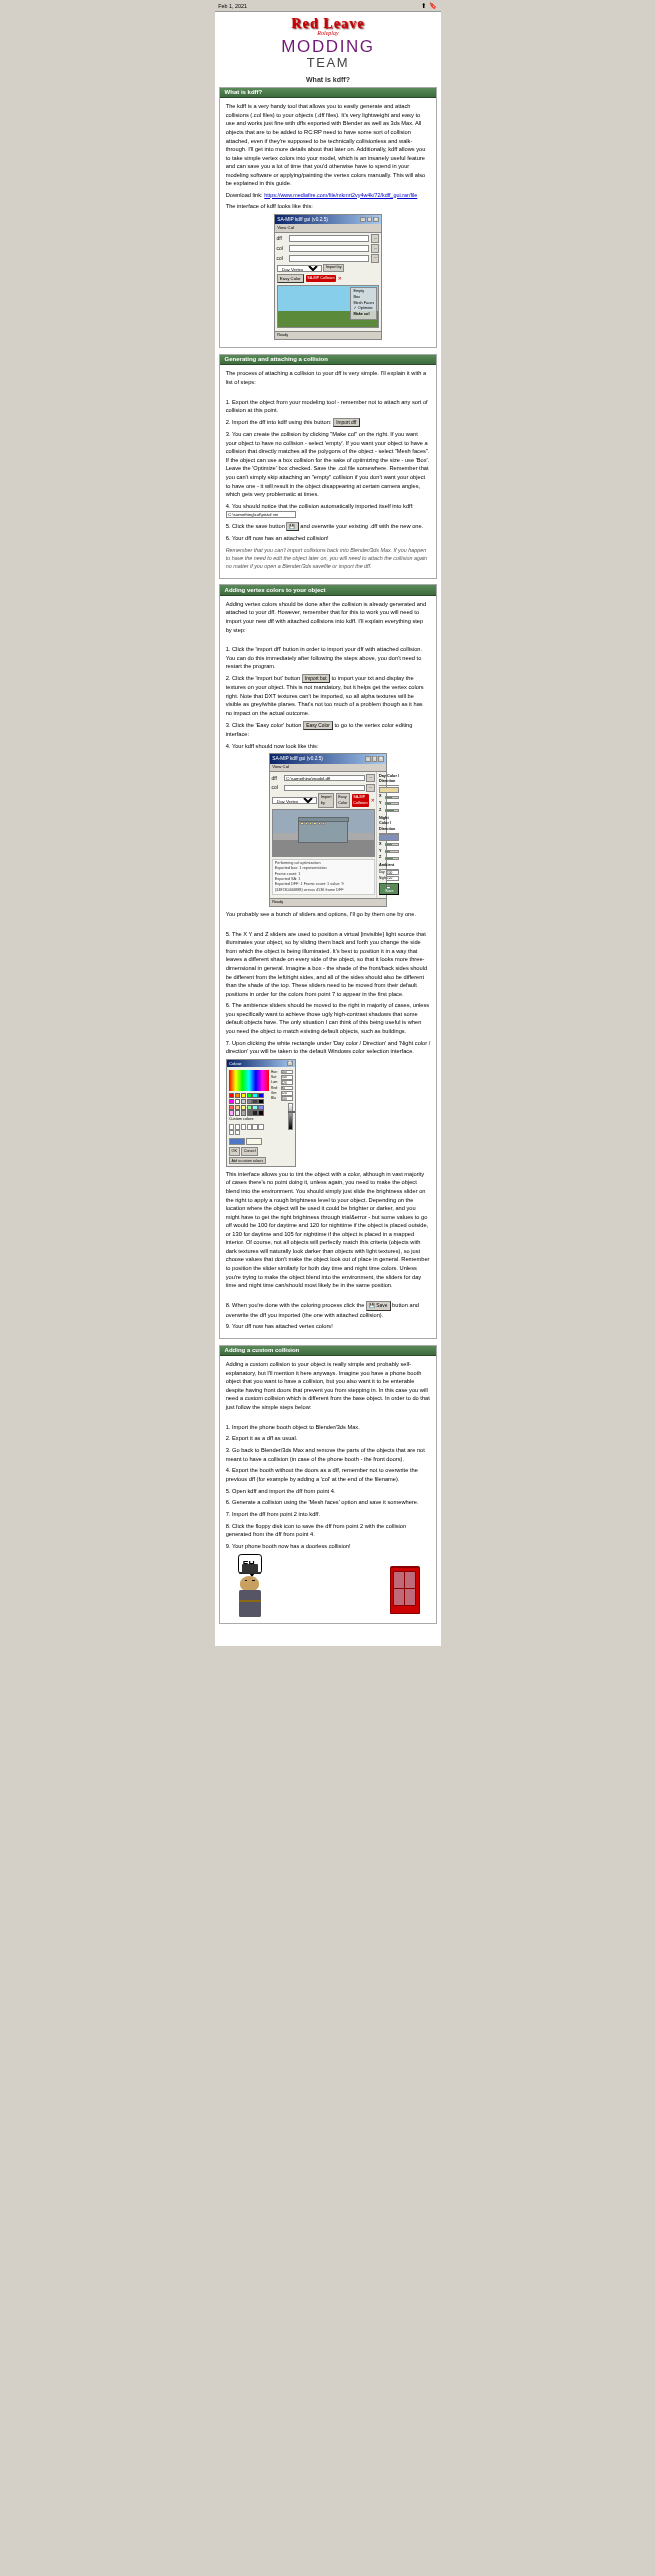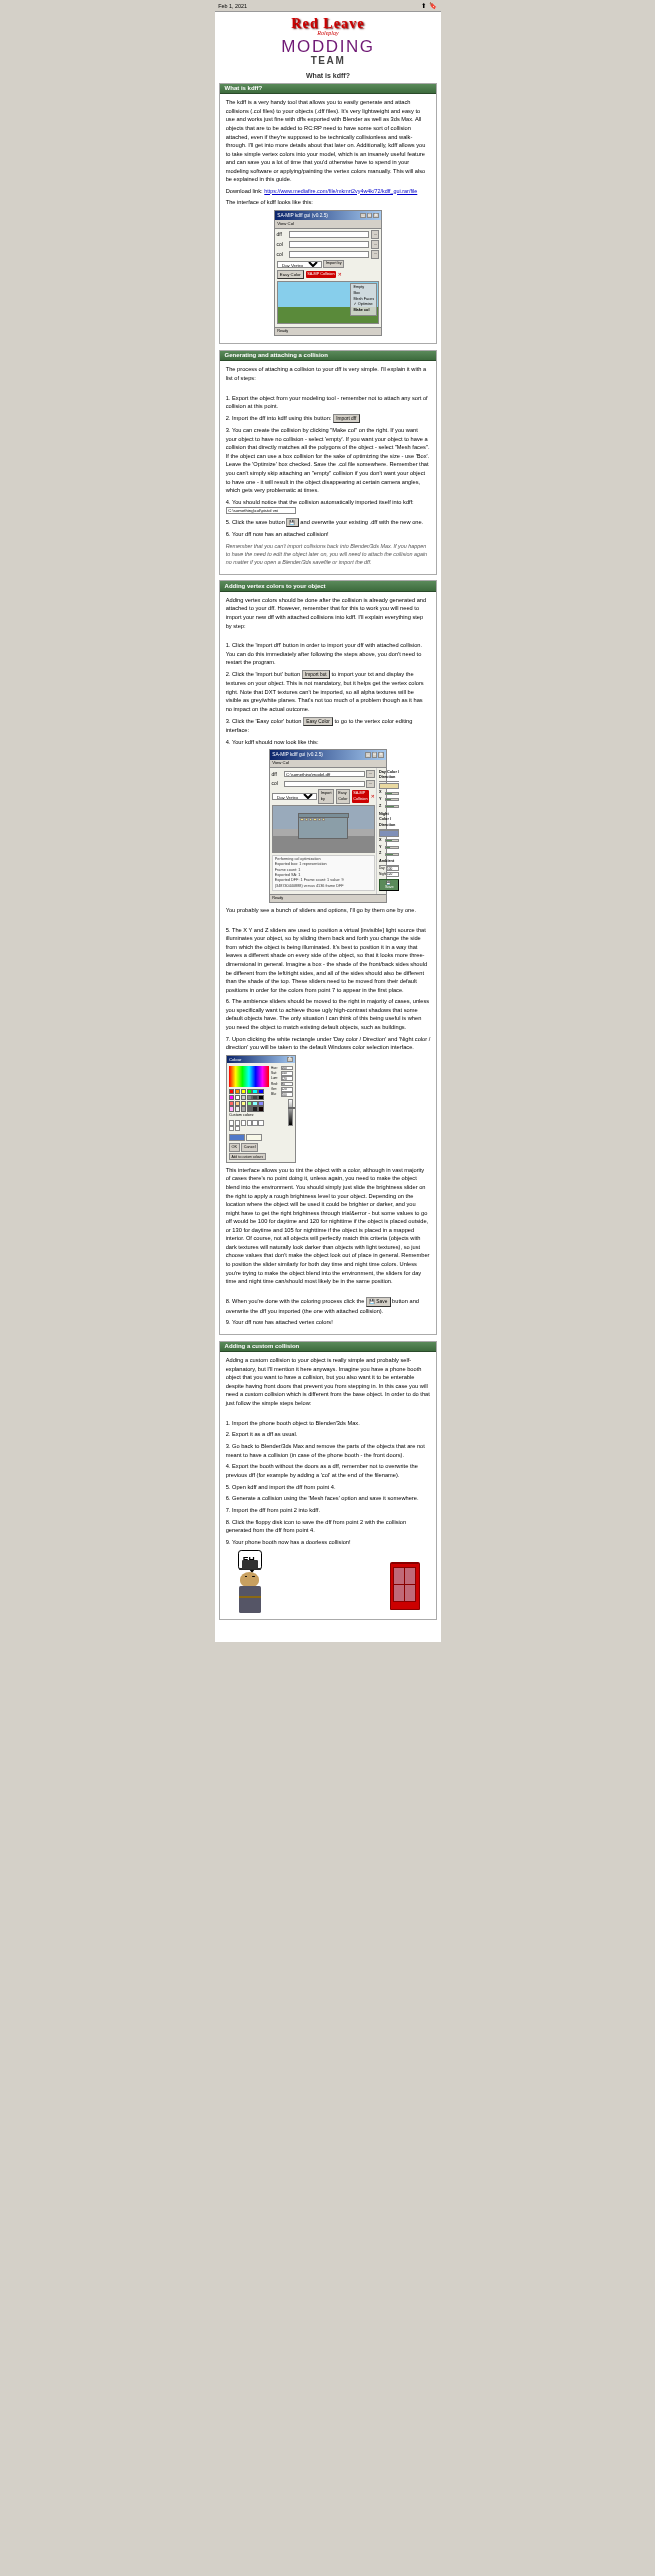--- a/index.html
+++ b/index.html
@@ -411,21 +411,21 @@
     <div style="display:inline-block; text-align:center; position:relative;">
       <div style="font-family:Georgia,serif; font-size:14px; font-weight:bold; color:#c00; text-shadow: 1.1px 1.1px 1.6px #600; letter-spacing:1.1px;">
         <span>Red Leave</span>
       </div>
       <div style="font-family:Georgia,serif; font-size:6px; color:#c00; font-style:italic; margin-top:-2.2px;">
         <span>Roleplay</span>
       </div>
       <div style="font-family:Liberation Sans, sans-serif; font-size:17px; color:#701a75; letter-spacing:1.6px; margin-top:1.1px;">
         <span>MODDING</span>
       </div>
-      <div style="font-family:Impact,sans-serif; font-size:10px; color:#444; letter-spacing:1.6px; margin-top:-2.2px;font-weight:bold;">
+      <div style="font-family:Impact,sans-serif; font-size:13px; color:#444; letter-spacing:1.6px; margin-top:-2.2px;">
         <span>TEAM</span>
       </div>
     </div>
   </div>
 
   <div class="page-title">What is kdff?</div>
 
   <div class="section">
     <div class="section-header">
       <span>What is kdff?</span>

